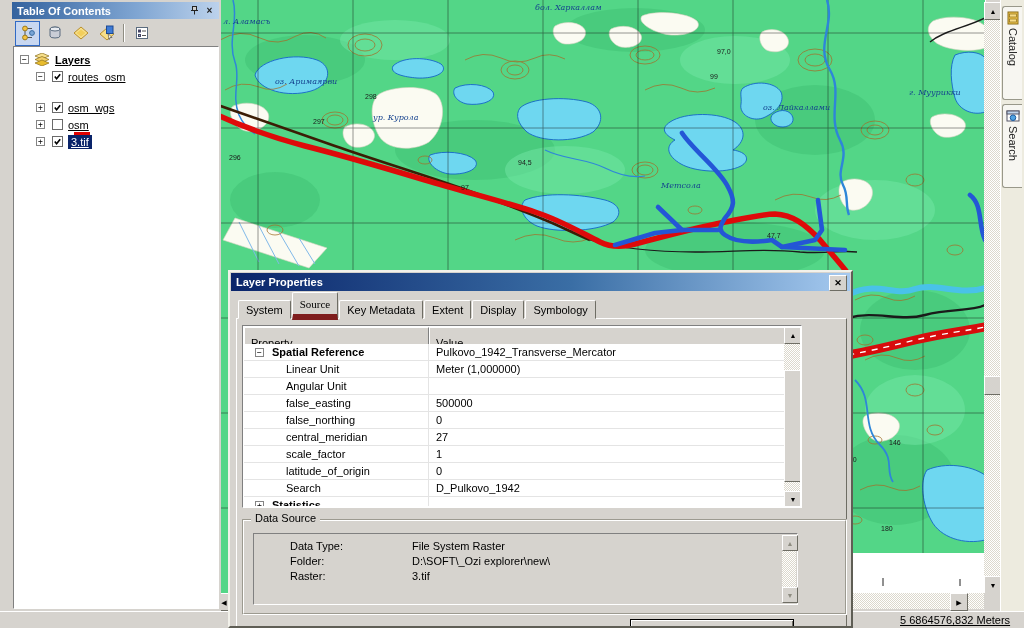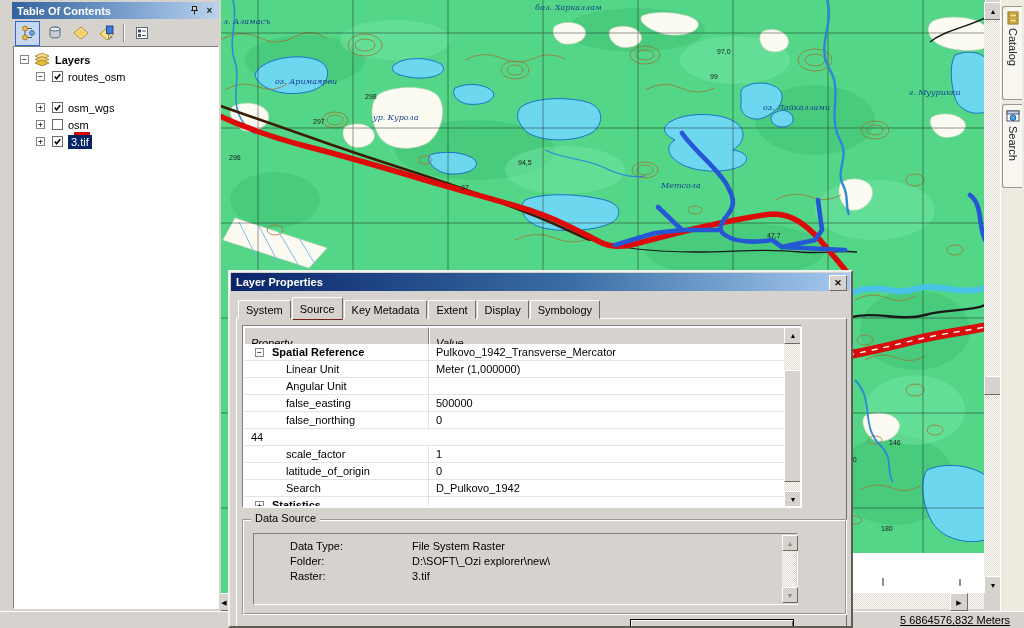--- a/index.html
+++ b/index.html
@@ -33,21 +33,21 @@
   #toc-toolbar{left:2px;top:20px;width:207px;height:26px;display:flex;align-items:center;gap:3px;padding-left:3px;box-sizing:border-box;}
   .tbtn{width:23px;height:23px;display:flex;align-items:center;justify-content:center;}
   .tbtn.pressed{border:1px solid #316AC5;background:#C8D7F0;}
   .tsep{width:1px;height:18px;background:#8F8D82;border-right:1px solid #fff;margin:0 2px;}
   #toc-tree{left:3px;top:46px;width:204px;height:561px;background:#fff;}
   .trow{position:absolute;left:0;height:15px;display:flex;align-items:center;white-space:nowrap;}
   .expbox{width:9px;height:9px;box-sizing:border-box;border:1px solid #848484;background:#fff;
     font:8px/7px "DejaVu Sans Mono",monospace;text-align:center;color:#000;flex:none;}
   .chk{width:11px;height:11px;box-sizing:border-box;border:1px solid #6a6a6a;background:#fff;flex:none;
        display:flex;align-items:center;justify-content:center;}
-  .lyr-label{margin-left:5px;}
+  .lyr-label{margin-left:5px;text-decoration:underline;}
   .sel{background:#0A246A;color:#fff;padding:1px 3px;}
   #routes-symbol{left:60px;top:85px;width:16px;height:3px;background:#E00000;position:absolute;}
   
   #map-wrap{left:213px;top:0;width:772px;height:593px;background:#fff;z-index:1;
     border-left:1px solid #828282;}
   #map-svg{position:absolute;left:1px;top:0;}
   .maplbl-name{font:italic 8px "DejaVu Serif",serif;fill:#14418E;}
   .maplbl-num{font:7px "Liberation Sans",sans-serif;fill:#1a1a1a;}
   
   #vscroll{left:984px;top:2px;width:16px;height:590px;z-index:2;}
@@ -65,28 +65,28 @@
   
   #dlg{left:228px;top:270px;width:625px;height:358px;z-index:5;overflow:hidden;
     background:#D6D3CE;border:2px solid;border-color:#F2F1EA #5F5E55 #5F5E55 #F2F1EA;box-sizing:border-box;}
   #dlg-title{left:1px;top:1px;width:619px;height:18px;
     background:linear-gradient(90deg,#0A246A 0%,#3A6EA5 55%,#A6CAF0 100%);
     color:#fff;font-weight:bold;display:flex;align-items:center;padding-left:5px;box-sizing:border-box;}
   #dlg-close{position:absolute;right:3px;top:2px;width:16px;height:14px;font-size:9px;font-weight:bold;}
   .tabs{left:8px;top:26px;height:21px;display:flex;align-items:flex-end;z-index:2;}
   .tab{height:17px;padding:0 7px;display:flex;align-items:center;background:#D6D3CE;
     border:1px solid;border-color:#FFF #6E6D64 #D6D3CE #FFF;border-radius:2px 2px 0 0;margin-right:1px;}
-  .tab.active{height:21px;font-family:Liberation Sans, sans-serif;position:relative;z-index:3;
-    border-bottom:1px solid #7f1d1d;margin-bottom:-1px;}
+  .tab.active{height:21px;font-family:Liberation Serif, serif;position:relative;z-index:3;
+    border-bottom:6px solid #7f1d1d;margin-bottom:-1px;}
   #dlg-page{left:6px;top:46px;width:611px;height:320px;
     border:1px solid;border-color:#FFF #6E6D64 #6E6D64 #FFF;background:#D6D3CE;box-sizing:border-box;z-index:1;}
   
   #pgrid{left:5px;top:6px;width:560px;height:183px;background:#fff;box-sizing:border-box;}
   #pgrid-inner{position:absolute;inset:1px;overflow:hidden;}
-  .ghead{display:flex;height:31px;background:#f97316;font-style:italic;}
+  .ghead{display:flex;height:31px;background:#f97316;}
   .gh{box-sizing:border-box;border:1px solid;border-color:#FFF #808080 #808080 #FFF;
       padding-left:6px;display:flex;align-items:center;background:#D6D3CE;}
   .gh1{width:185px;}
   .gh2{width:357px;}
   .gh3{flex:1;}
   #grows{position:absolute;left:0;top:17px;right:16px;bottom:0;overflow:hidden;background:#fff;}
   .prow{display:flex;height:17px;box-sizing:border-box;border-bottom:1px solid #E4E4E4;}
   .pcell{width:185px;box-sizing:border-box;border-right:1px solid #E4E4E4;display:flex;align-items:center;}
   .vcell{flex:1;padding-left:7px;display:flex;align-items:center;white-space:nowrap;overflow:hidden;}
   .pcell .expbox{margin-left:11px;}
@@ -454,21 +454,24 @@
               </div>
             <div class="vcell">500000</div>
           </div>
           <div class="prow child">
             <div class="pcell">
                 <span class="pname">false_northing</span>
               </div>
             <div class="vcell">0</div>
           </div>
           <div class="prow child">
-            <div class="vcell">44</div>
+            <div class="pcell">
+                <span class="pname">central_meridian</span>
+              </div>
+            <div class="vcell">27</div>
           </div>
           <div class="prow child">
             <div class="pcell">
                 <span class="pname">scale_factor</span>
               </div>
             <div class="vcell">1</div>
           </div>
           <div class="prow child">
             <div class="pcell">
                 <span class="pname">latitude_of_origin</span>

